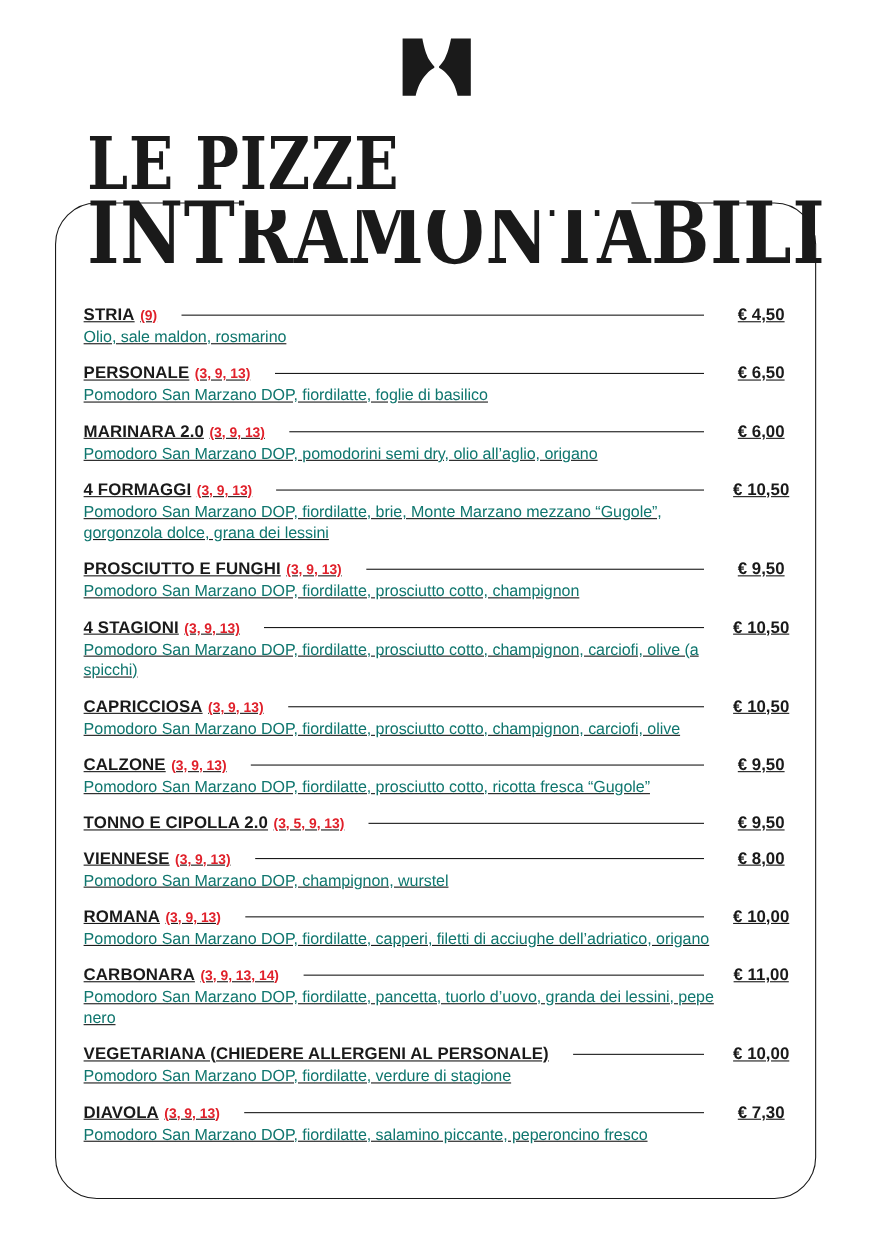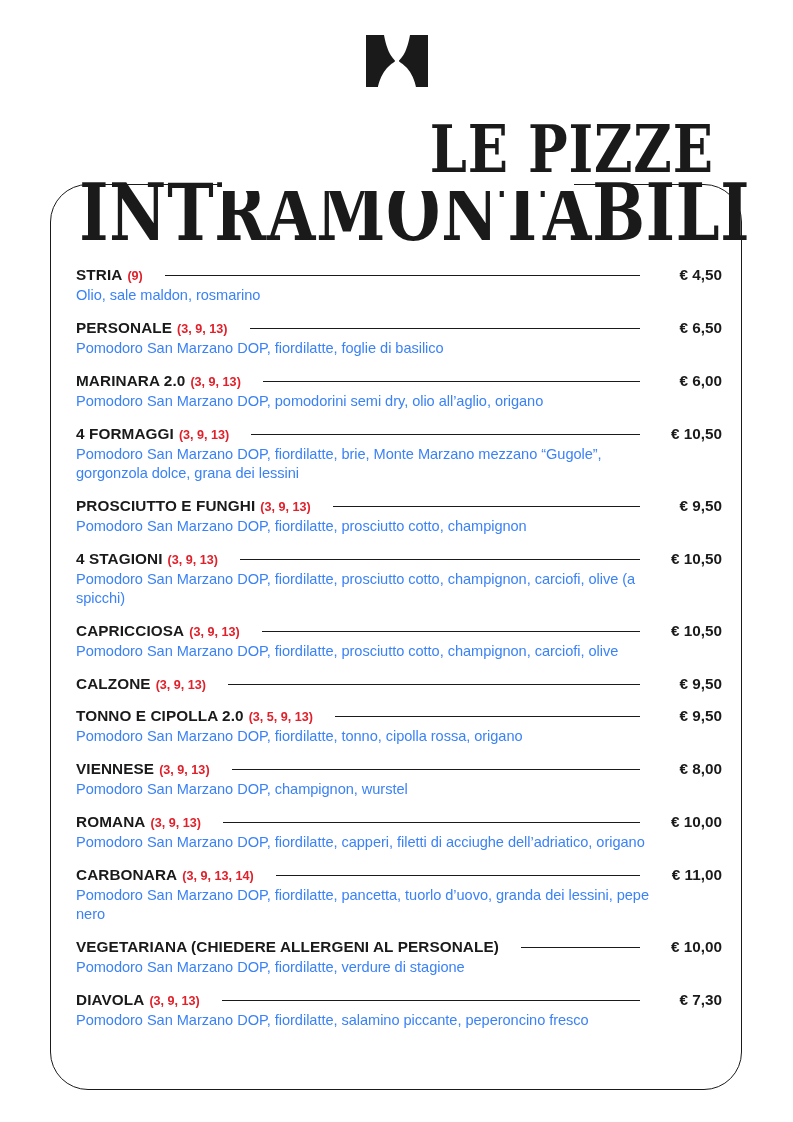--- a/index.html
+++ b/index.html
@@ -29,21 +29,21 @@
   .logo-mark {
     display: block;
   }
 
   
   .title-block {
     position: absolute;
     top: 118px;
     left: 0;
     width: 793px;
-    text-align: right;
+    text-align: left;
     pointer-events: none;
   }
   .title-line {
     font-family: "DejaVu Serif", "Liberation Serif", serif;
     font-weight: 700;
     color: #1a1a1a;
     letter-spacing: 1px;
     line-height: 0.94;
     transform: scaleX(0.80);
     transform-origin: center center;
@@ -71,22 +71,23 @@
     top: 178px;
     width: 352px;
     height: 13px;
     background: #ffffff;
   }
 
   
   .menu {
     position: absolute;
     left: 76px;
-    top: 266px;
+    top: 278px;
     width: 646px;
+    text-decoration: underline;
   }
   .menu-item { margin-bottom: 14px; }
   .menu-item:last-child { margin-bottom: 0; }
 
   .item-head {
     display: flex;
     align-items: baseline;
     width: 100%;
   }
   .item-name {
@@ -115,28 +116,28 @@
     top: -4px;
     min-width: 20px;
   }
   .item-price {
     font-size: 15.3px;
     font-weight: 700;
     color: #1a1a1a;
     white-space: nowrap;
     flex: 0 0 auto;
     width: 72px;
-    text-align: right;
+    text-align: center;
     padding-left: 12px;
     box-sizing: border-box;
   }
   .item-desc {
     font-size: 14.6px;
     font-weight: 400;
-    color: #3b82f6;
+    color: #0f766e;
     line-height: 1.30;
     margin-top: 2px;
     max-width: 580px;
     letter-spacing: -0.05px;
   }
 </style>
 </head>
 <body>
 
 <div class="logo-wrap">
@@ -218,29 +219,29 @@
       </div>
       <div class="item-desc">Pomodoro San Marzano DOP, fiordilatte, prosciutto cotto, champignon, carciofi, olive</div>
     </div>
     <div class="menu-item">
       <div class="item-head">
         <span class="item-name">CALZONE</span>
         <span class="item-allergens">(3, 9, 13)</span>
         <span class="leader"></span>
         <span class="item-price">€ 9,50</span>
       </div>
+      <div class="item-desc">Pomodoro San Marzano DOP, fiordilatte, prosciutto cotto, ricotta fresca “Gugole”</div>
     </div>
     <div class="menu-item">
       <div class="item-head">
         <span class="item-name">TONNO E CIPOLLA 2.0</span>
         <span class="item-allergens">(3, 5, 9, 13)</span>
         <span class="leader"></span>
         <span class="item-price">€ 9,50</span>
       </div>
-      <div class="item-desc">Pomodoro San Marzano DOP, fiordilatte, tonno, cipolla rossa, origano</div>
     </div>
     <div class="menu-item">
       <div class="item-head">
         <span class="item-name">VIENNESE</span>
         <span class="item-allergens">(3, 9, 13)</span>
         <span class="leader"></span>
         <span class="item-price">€ 8,00</span>
       </div>
       <div class="item-desc">Pomodoro San Marzano DOP, champignon, wurstel</div>
     </div>

